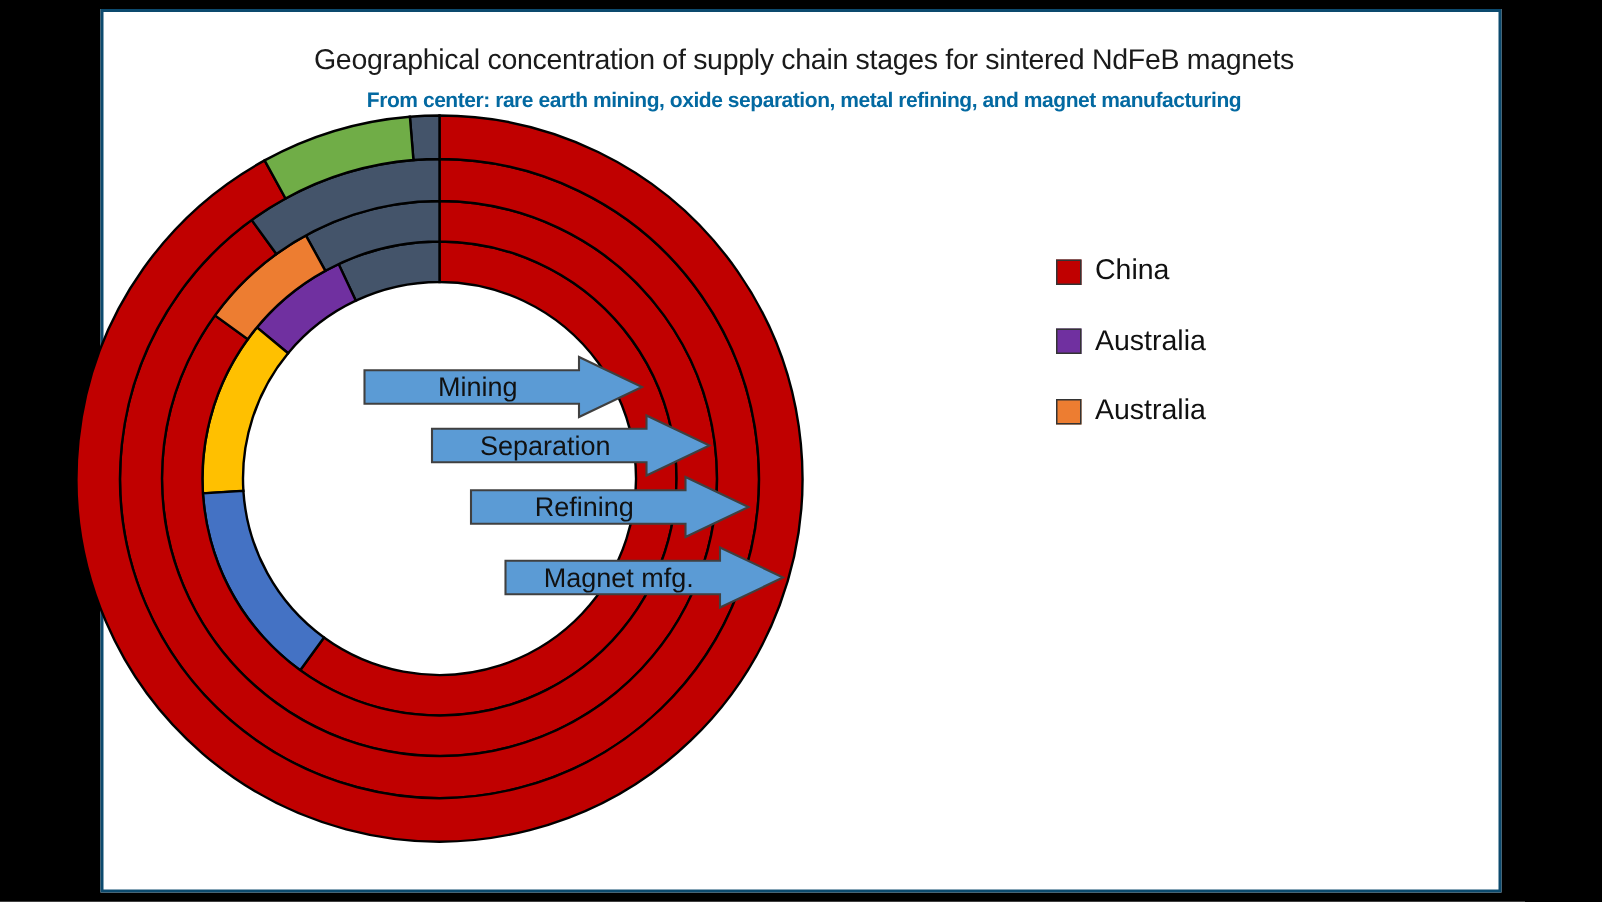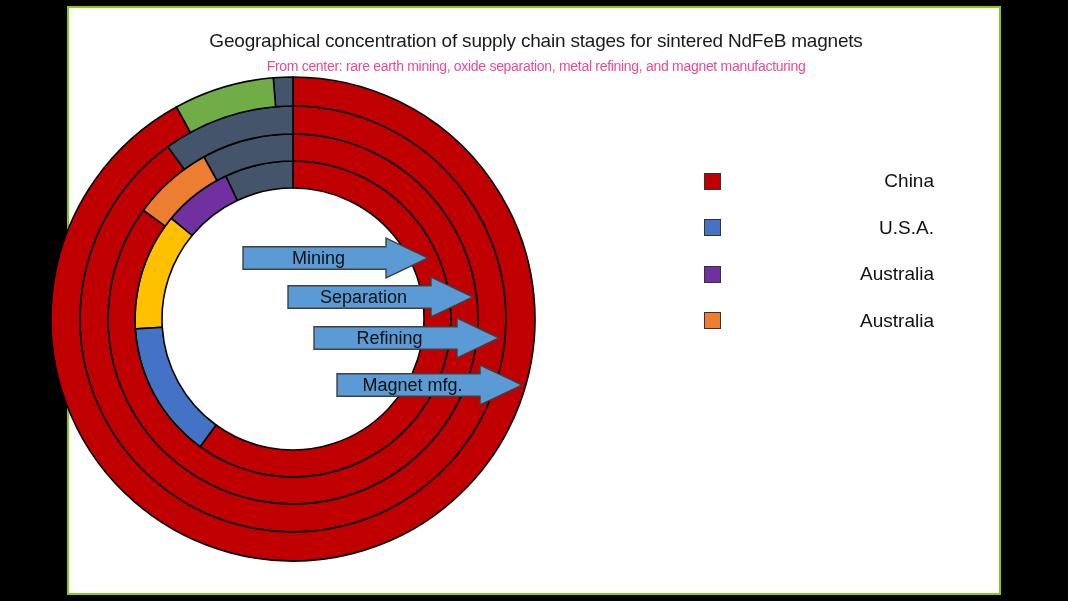--- a/index.html
+++ b/index.html
@@ -1,22 +1,22 @@
 <!DOCTYPE html>
 <html><head>
 <meta charset="utf-8">
 <style>
   html,body{margin:0;padding:0;background:#000;}
   body{width:1068px;height:601px;font-family:"Liberation Sans",sans-serif;overflow:hidden;}
-  #slide{position:absolute;left:67px;top:6px;width:934px;height:589px;background:#ffffff;border:2px solid #84cc16;box-sizing:border-box;}
+  #slide{position:absolute;left:67px;top:6px;width:934px;height:589px;background:#ffffff;border:2px solid #0c4a6e;box-sizing:border-box;}
   #title{position:absolute;left:0;top:22px;width:934px;text-align:center;font-size:19px;color:#1a1a1a;letter-spacing:-0.2px;}
-  #subtitle{position:absolute;left:0;top:50px;width:934px;text-align:center;font-size:14px;color:#ec4899;letter-spacing:-0.3px;}
+  #subtitle{position:absolute;left:0;top:50px;width:934px;text-align:center;font-size:14px;color:#0369a1;letter-spacing:-0.3px;font-weight:bold;}
   #chart{position:absolute;left:-67px;top:-6px;width:1068px;height:601px;}
   #legend{position:absolute;left:704px;top:158px;width:230px;}
-  .legend-row{display:flex;align-items:center;height:46.5px;justify-content:space-between;}
+  .legend-row{display:flex;align-items:center;height:46.5px;}
   .legend-swatch{width:15px;height:15px;border:1px solid #333;margin-right:9px;flex:0 0 auto;}
   .legend-label{font-size:19px;color:#111;white-space:nowrap;}
 </style>
 </head>
 <body>
 
 <div id="slide">
   <div id="title">Geographical concentration of supply chain stages for sintered NdFeB magnets</div>
   <div id="subtitle">From center: rare earth mining, oxide separation, metal refining, and magnet manufacturing</div>
 </div>
@@ -56,24 +56,20 @@
       </g>
     </g>
 </svg>
 
 <div id="legend">
     <div class="legend-row">
       <div class="legend-swatch" style="background: rgb(192, 0, 0);"></div>
       <div class="legend-label">China</div>
     </div>
     <div class="legend-row">
-      <div class="legend-swatch" style="background: rgb(68, 114, 196);"></div>
-      <div class="legend-label">U.S.A.</div>
-    </div>
-    <div class="legend-row">
       <div class="legend-swatch" style="background: rgb(112, 48, 160);"></div>
       <div class="legend-label">Australia</div>
     </div>
     <div class="legend-row">
       <div class="legend-swatch" style="background: rgb(237, 125, 49);"></div>
       <div class="legend-label">Australia</div>
     </div>
   </div>
 
 </body></html>

